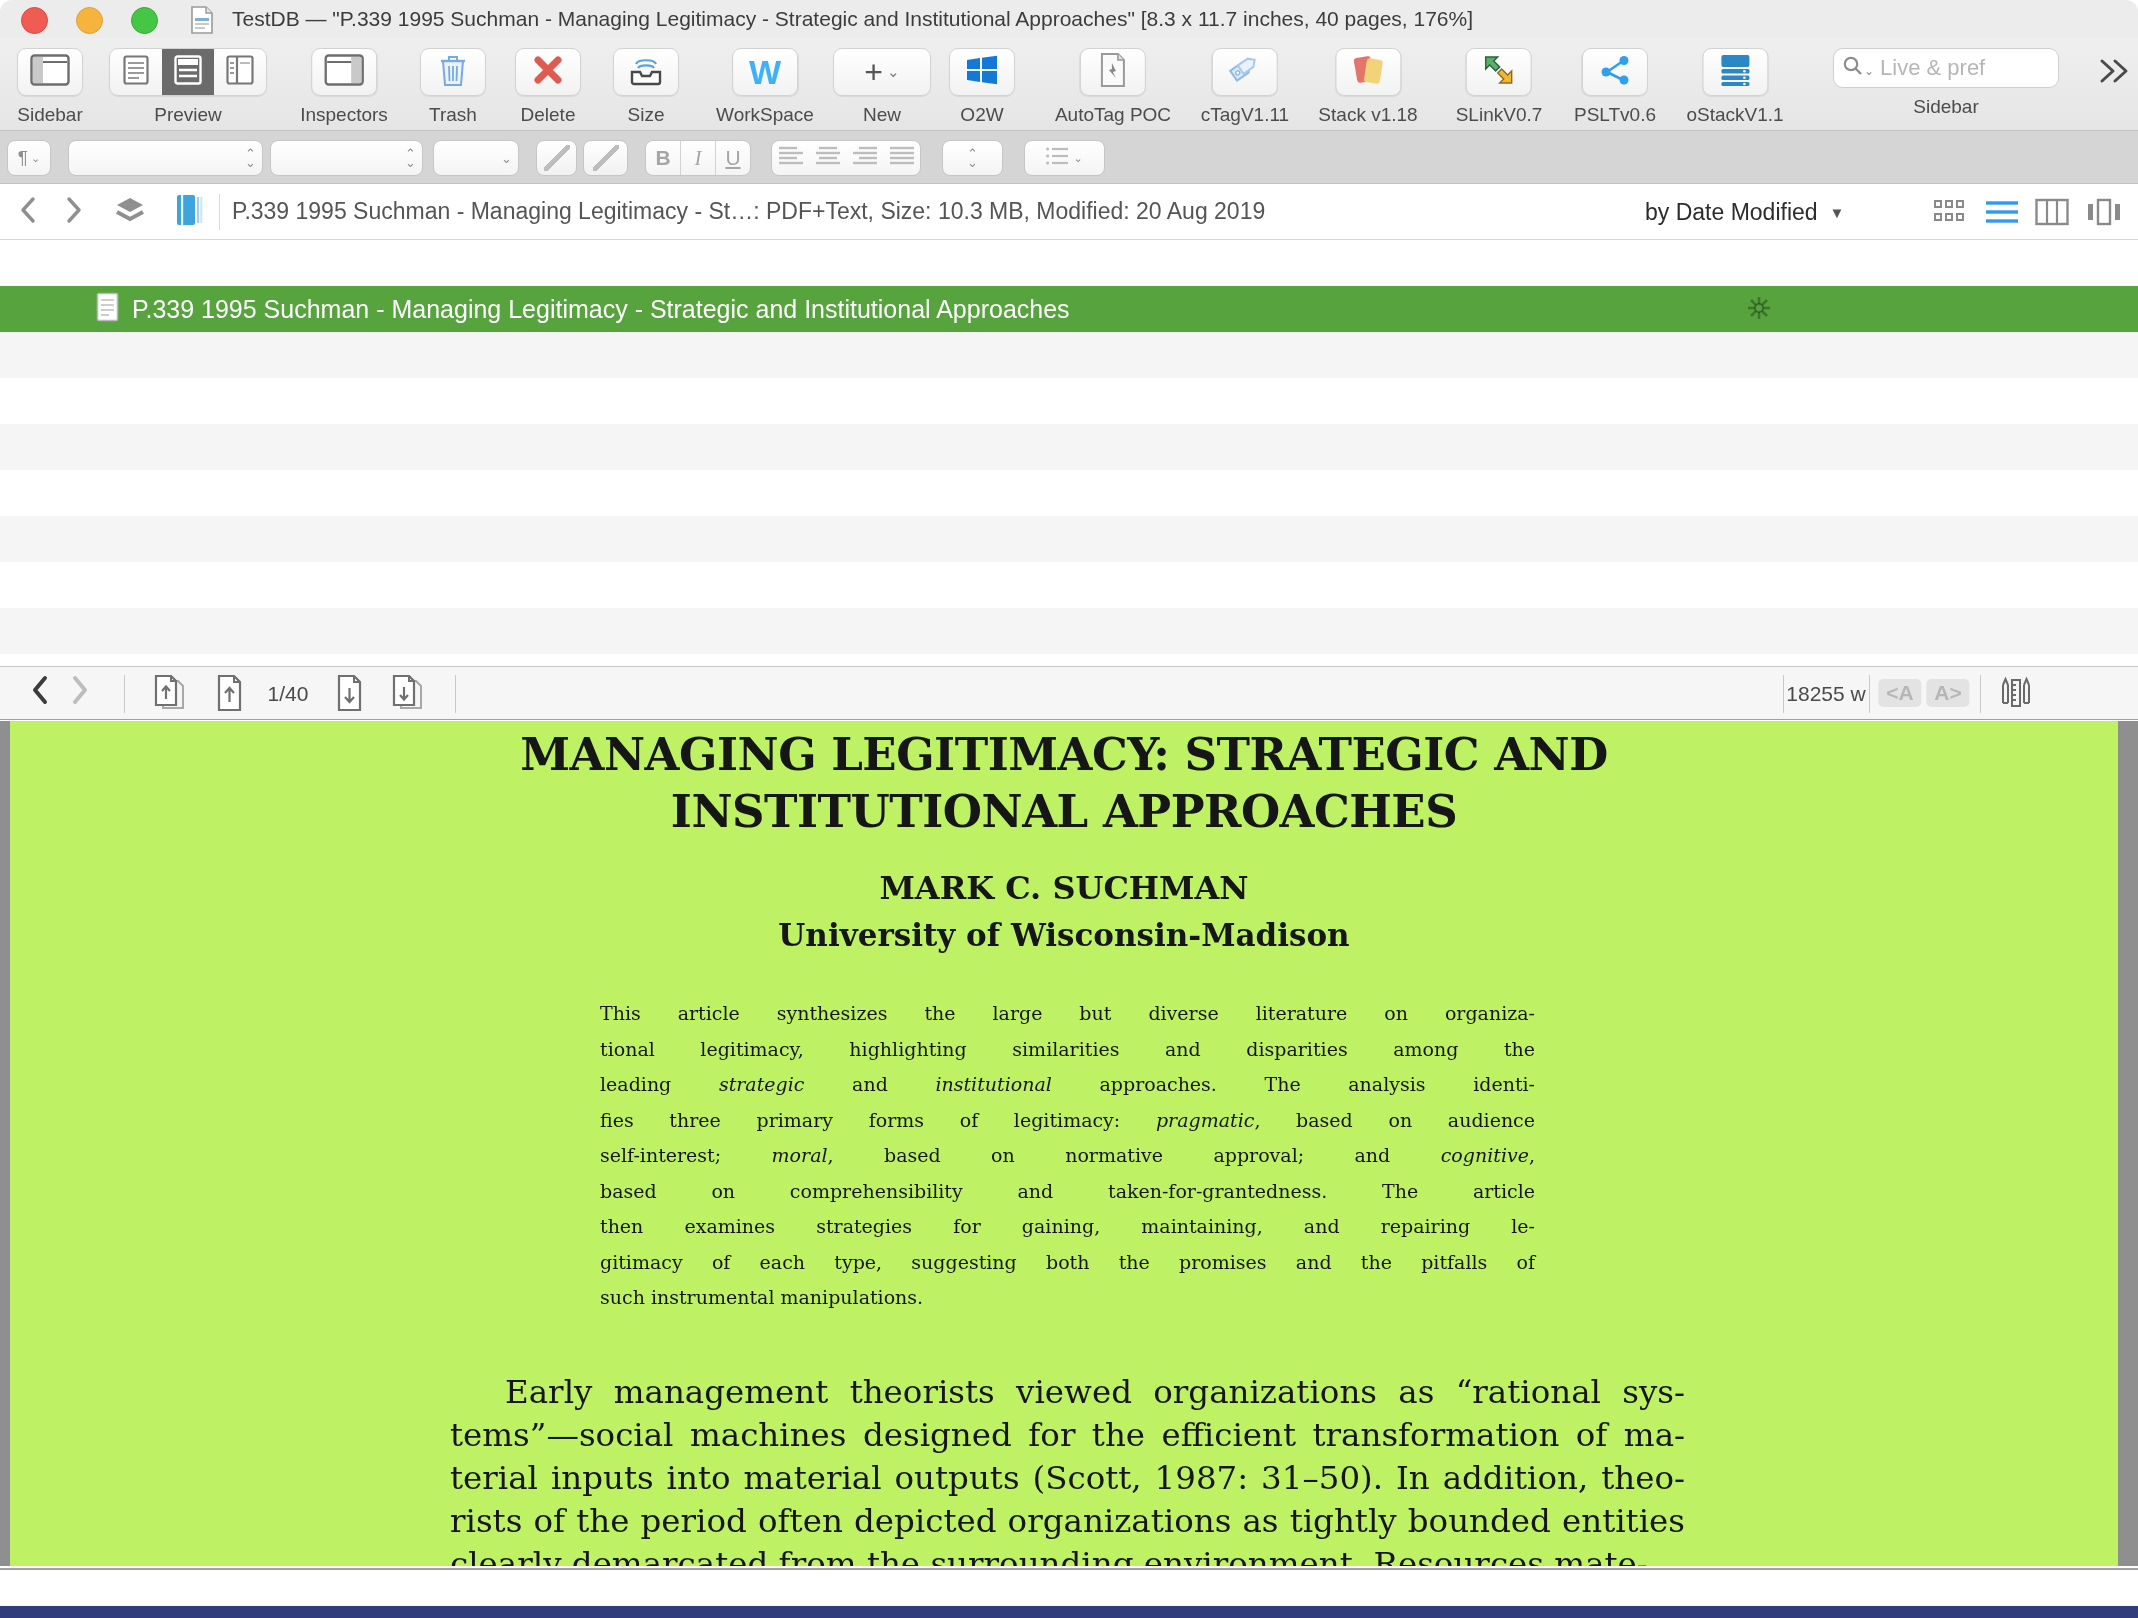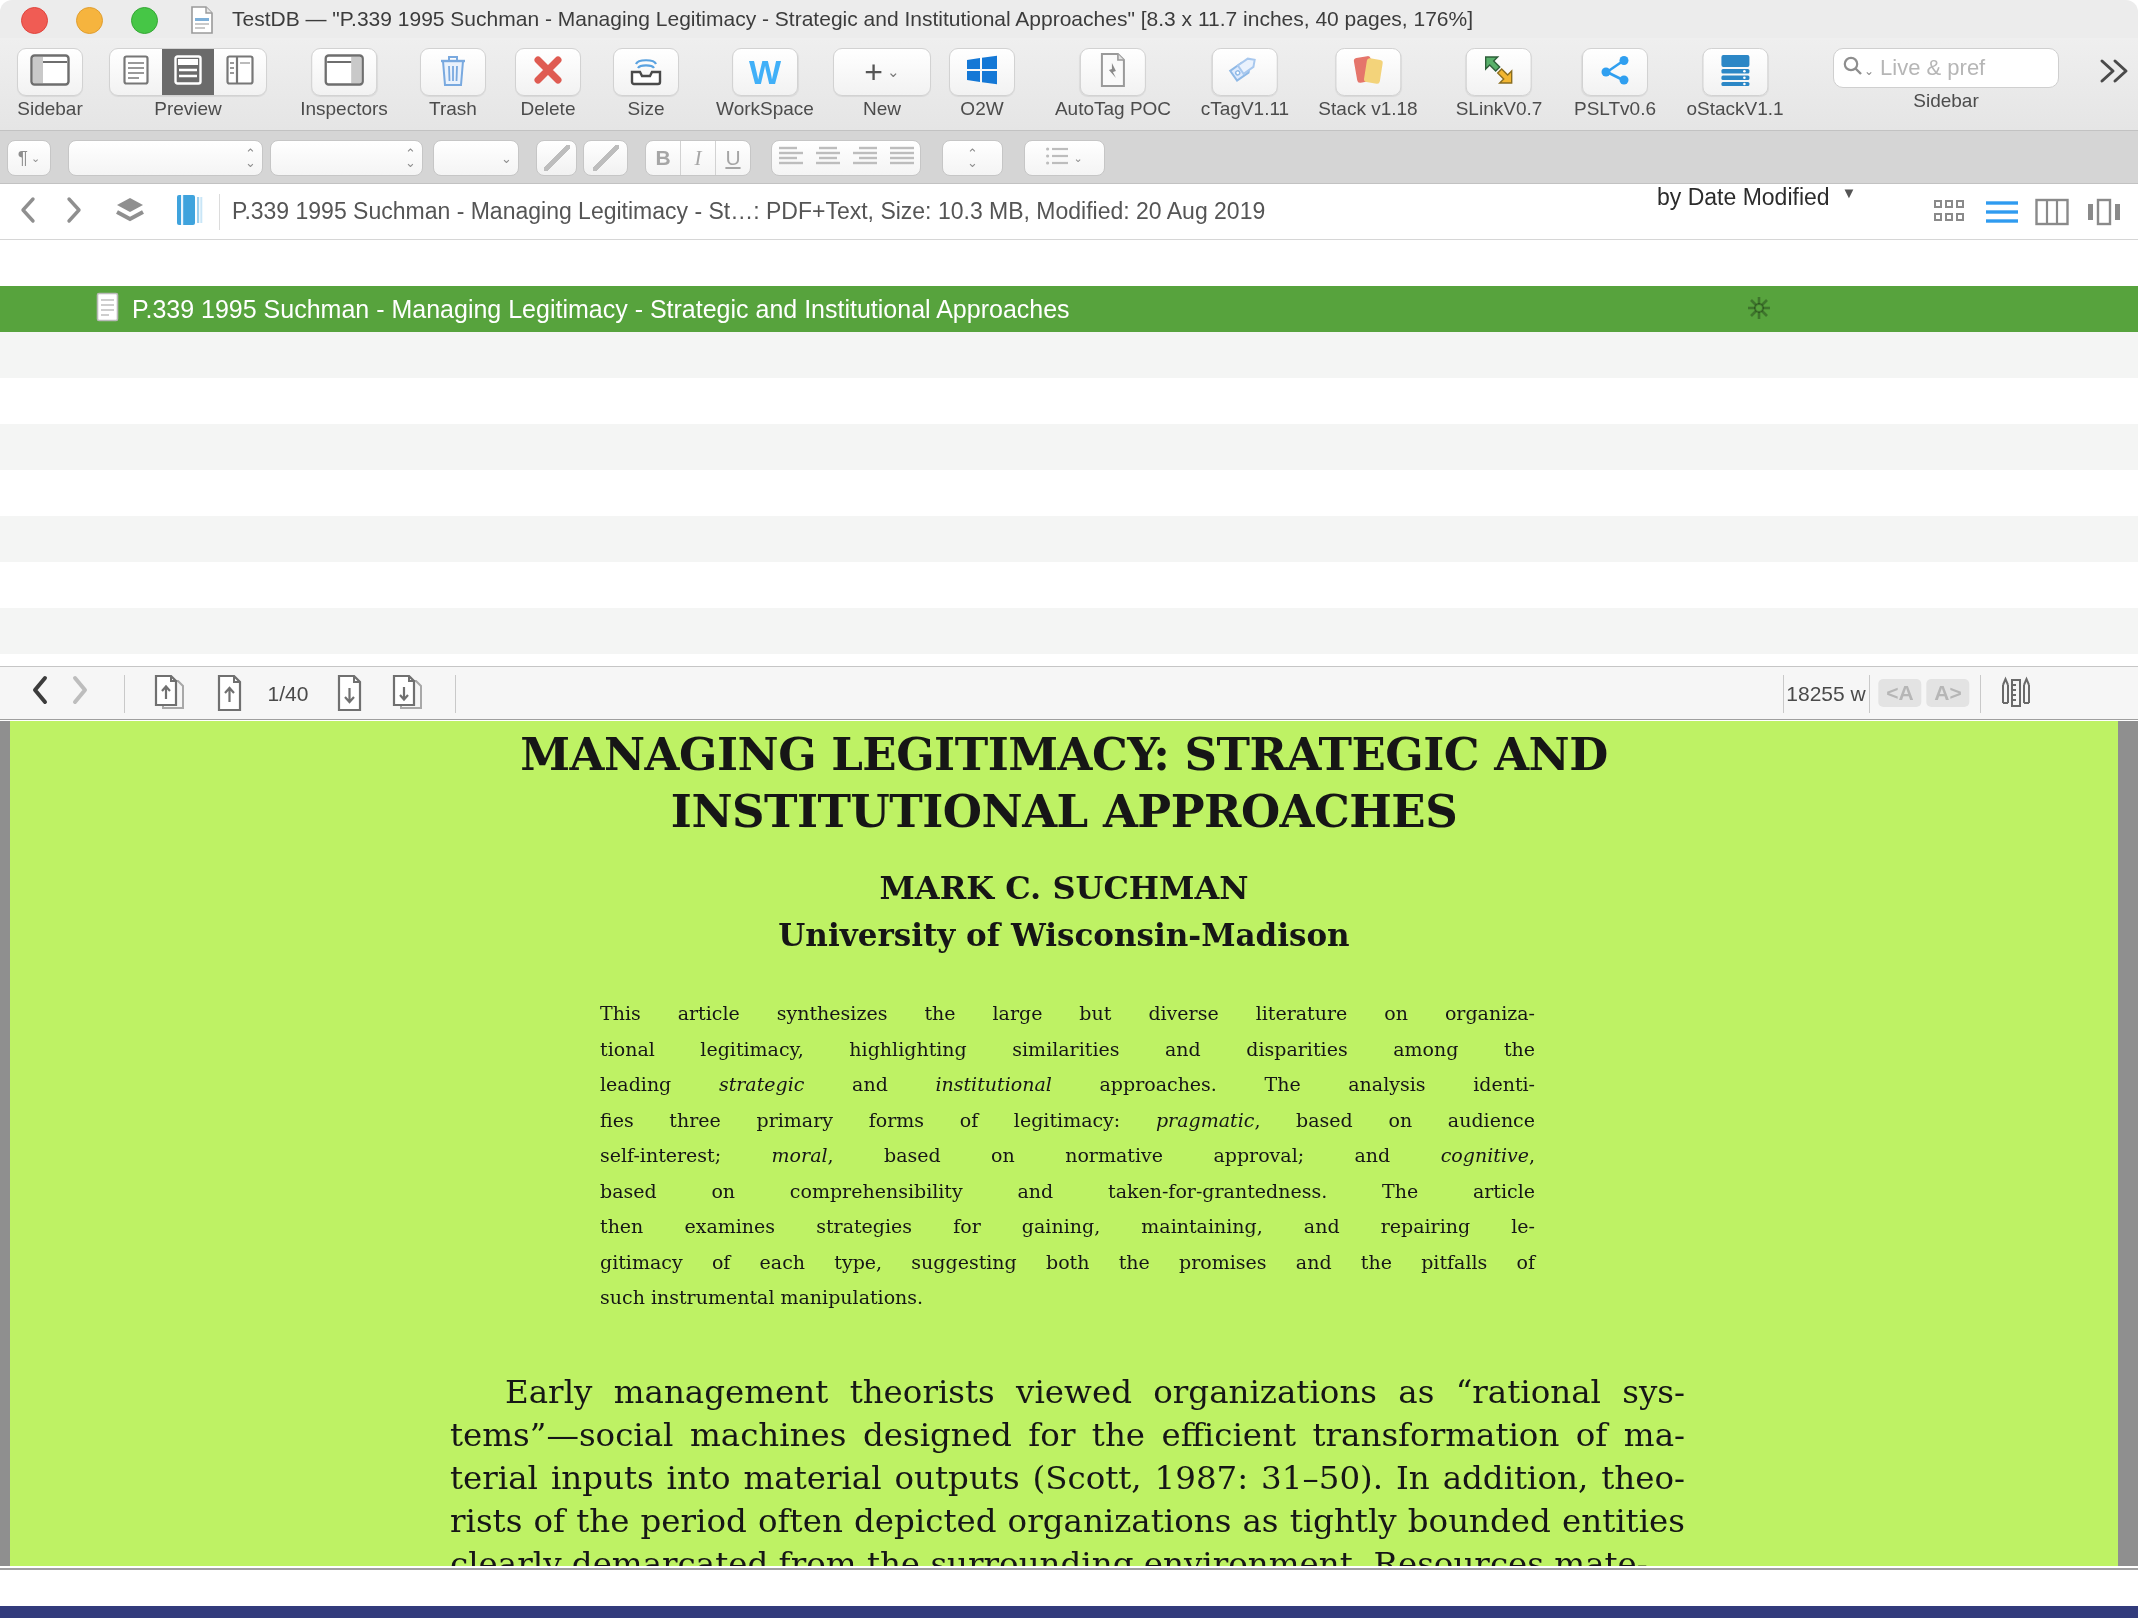--- a/index.html
+++ b/index.html
@@ -15,21 +15,21 @@
   #light-min{left:76px;background:#f6b43e;border:1px solid #e09e2f;}
   #light-zoom{left:131px;background:#46c646;border:1px solid #35a735;}
   #titledoc{position:absolute;left:189px;top:6px;}
   #windowtitle{position:absolute;left:232px;top:0;height:38px;line-height:38px;font-size:21px;color:#3c3c3c;white-space:nowrap;}
 
   
   #toolbar{left:0;top:38px;width:2138px;height:92px;background:linear-gradient(#efefef,#e5e5e5);}
   .titem{position:absolute;top:10px;transform:translateX(-50%);display:flex;flex-direction:column;align-items:center;}
   .tbtn{height:46px;min-width:64px;background:linear-gradient(#ffffff,#f2f2f2);border:1px solid #d2d2d2;
         border-radius:9px;box-shadow:0 1px 1px rgba(0,0,0,.07);display:flex;align-items:center;justify-content:center;}
-  .tlabel{margin-top:2px;font-size:19px;color:#4c4c4c;white-space:nowrap;}
+  .tlabel{margin-top:8px;font-size:19px;color:#4c4c4c;white-space:nowrap;}
   .seggroup{display:flex;height:46px;border:1px solid #d2d2d2;border-radius:9px;overflow:hidden;
             background:linear-gradient(#ffffff,#f2f2f2);box-shadow:0 1px 1px rgba(0,0,0,.07);}
   .seg{width:52px;display:flex;align-items:center;justify-content:center;}
   .seg.mid{background:#6b6b6b;}
   .wmark{font-size:34px;font-weight:bold;color:#41b0f8;}
   .plus{font-size:32px;color:#555;line-height:30px;}
   .chev-sm{font-size:15px;color:#777;margin-left:4px;}
   #searchwrap{position:absolute;left:1833px;top:10px;width:226px;display:flex;flex-direction:column;align-items:center;}
   #searchfield{width:226px;height:40px;box-sizing:border-box;background:#fff;border:1px solid #cfcfcf;border-radius:10px;
                display:flex;align-items:center;padding:0 8px;}
@@ -44,21 +44,21 @@
   .stepper{margin-left:auto;margin-right:6px;display:flex;flex-direction:column;line-height:9px;font-size:13px;color:#8e8e8e;}
   .diag{background:linear-gradient(#ffffff,#f1f1f1);}
   .diag::after{content:"";width:26px;height:26px;background:linear-gradient(135deg,transparent 44%,#bdbdbd 44%,#bdbdbd 56%,transparent 56%);}
   .biu{font-size:21px;color:#a6a6a6;width:35px;text-align:center;}
   .cellsep{width:1px;height:34px;background:#d2d2d2;}
 
   
   #pathbar{left:0;top:184px;width:2138px;height:56px;background:#fff;border-bottom:1px solid #d6d6d6;box-sizing:border-box;
            display:flex;align-items:center;}
   #path-title{font-size:23px;color:#555;white-space:nowrap;}
-  #sortwrap{position:absolute;left:1645px;top:0;height:56px;display:flex;align-items:flex-start;font-size:23px;color:#2c2c2c;margin-left:12px;}
+  #sortwrap{position:absolute;left:1645px;top:0;height:56px;display:flex;align-items:center;font-size:23px;color:#2c2c2c;}
   .viewbtn{position:absolute;top:13px;}
 
   
   #listheader{left:0;top:240px;width:2138px;height:46px;background:#ececec;border-bottom:1px solid #d2d2d2;box-sizing:border-box;}
   .hlabel{position:absolute;top:0;height:46px;line-height:46px;font-size:25px;color:#2b2b2b;}
   .hdiv{position:absolute;top:6px;width:1px;height:34px;background:#d0d0d0;}
   #row-selected{left:0;top:286px;width:2138px;height:46px;background:#57a33d;display:flex;align-items:center;}
   #row-selected .rowtext{color:#fff;font-size:25px;white-space:nowrap;}
   #stripes{left:0;top:332px;width:2138px;height:334px;
            background:repeating-linear-gradient(to bottom,#f4f5f4 0 46px,#ffffff 46px 92px);}

